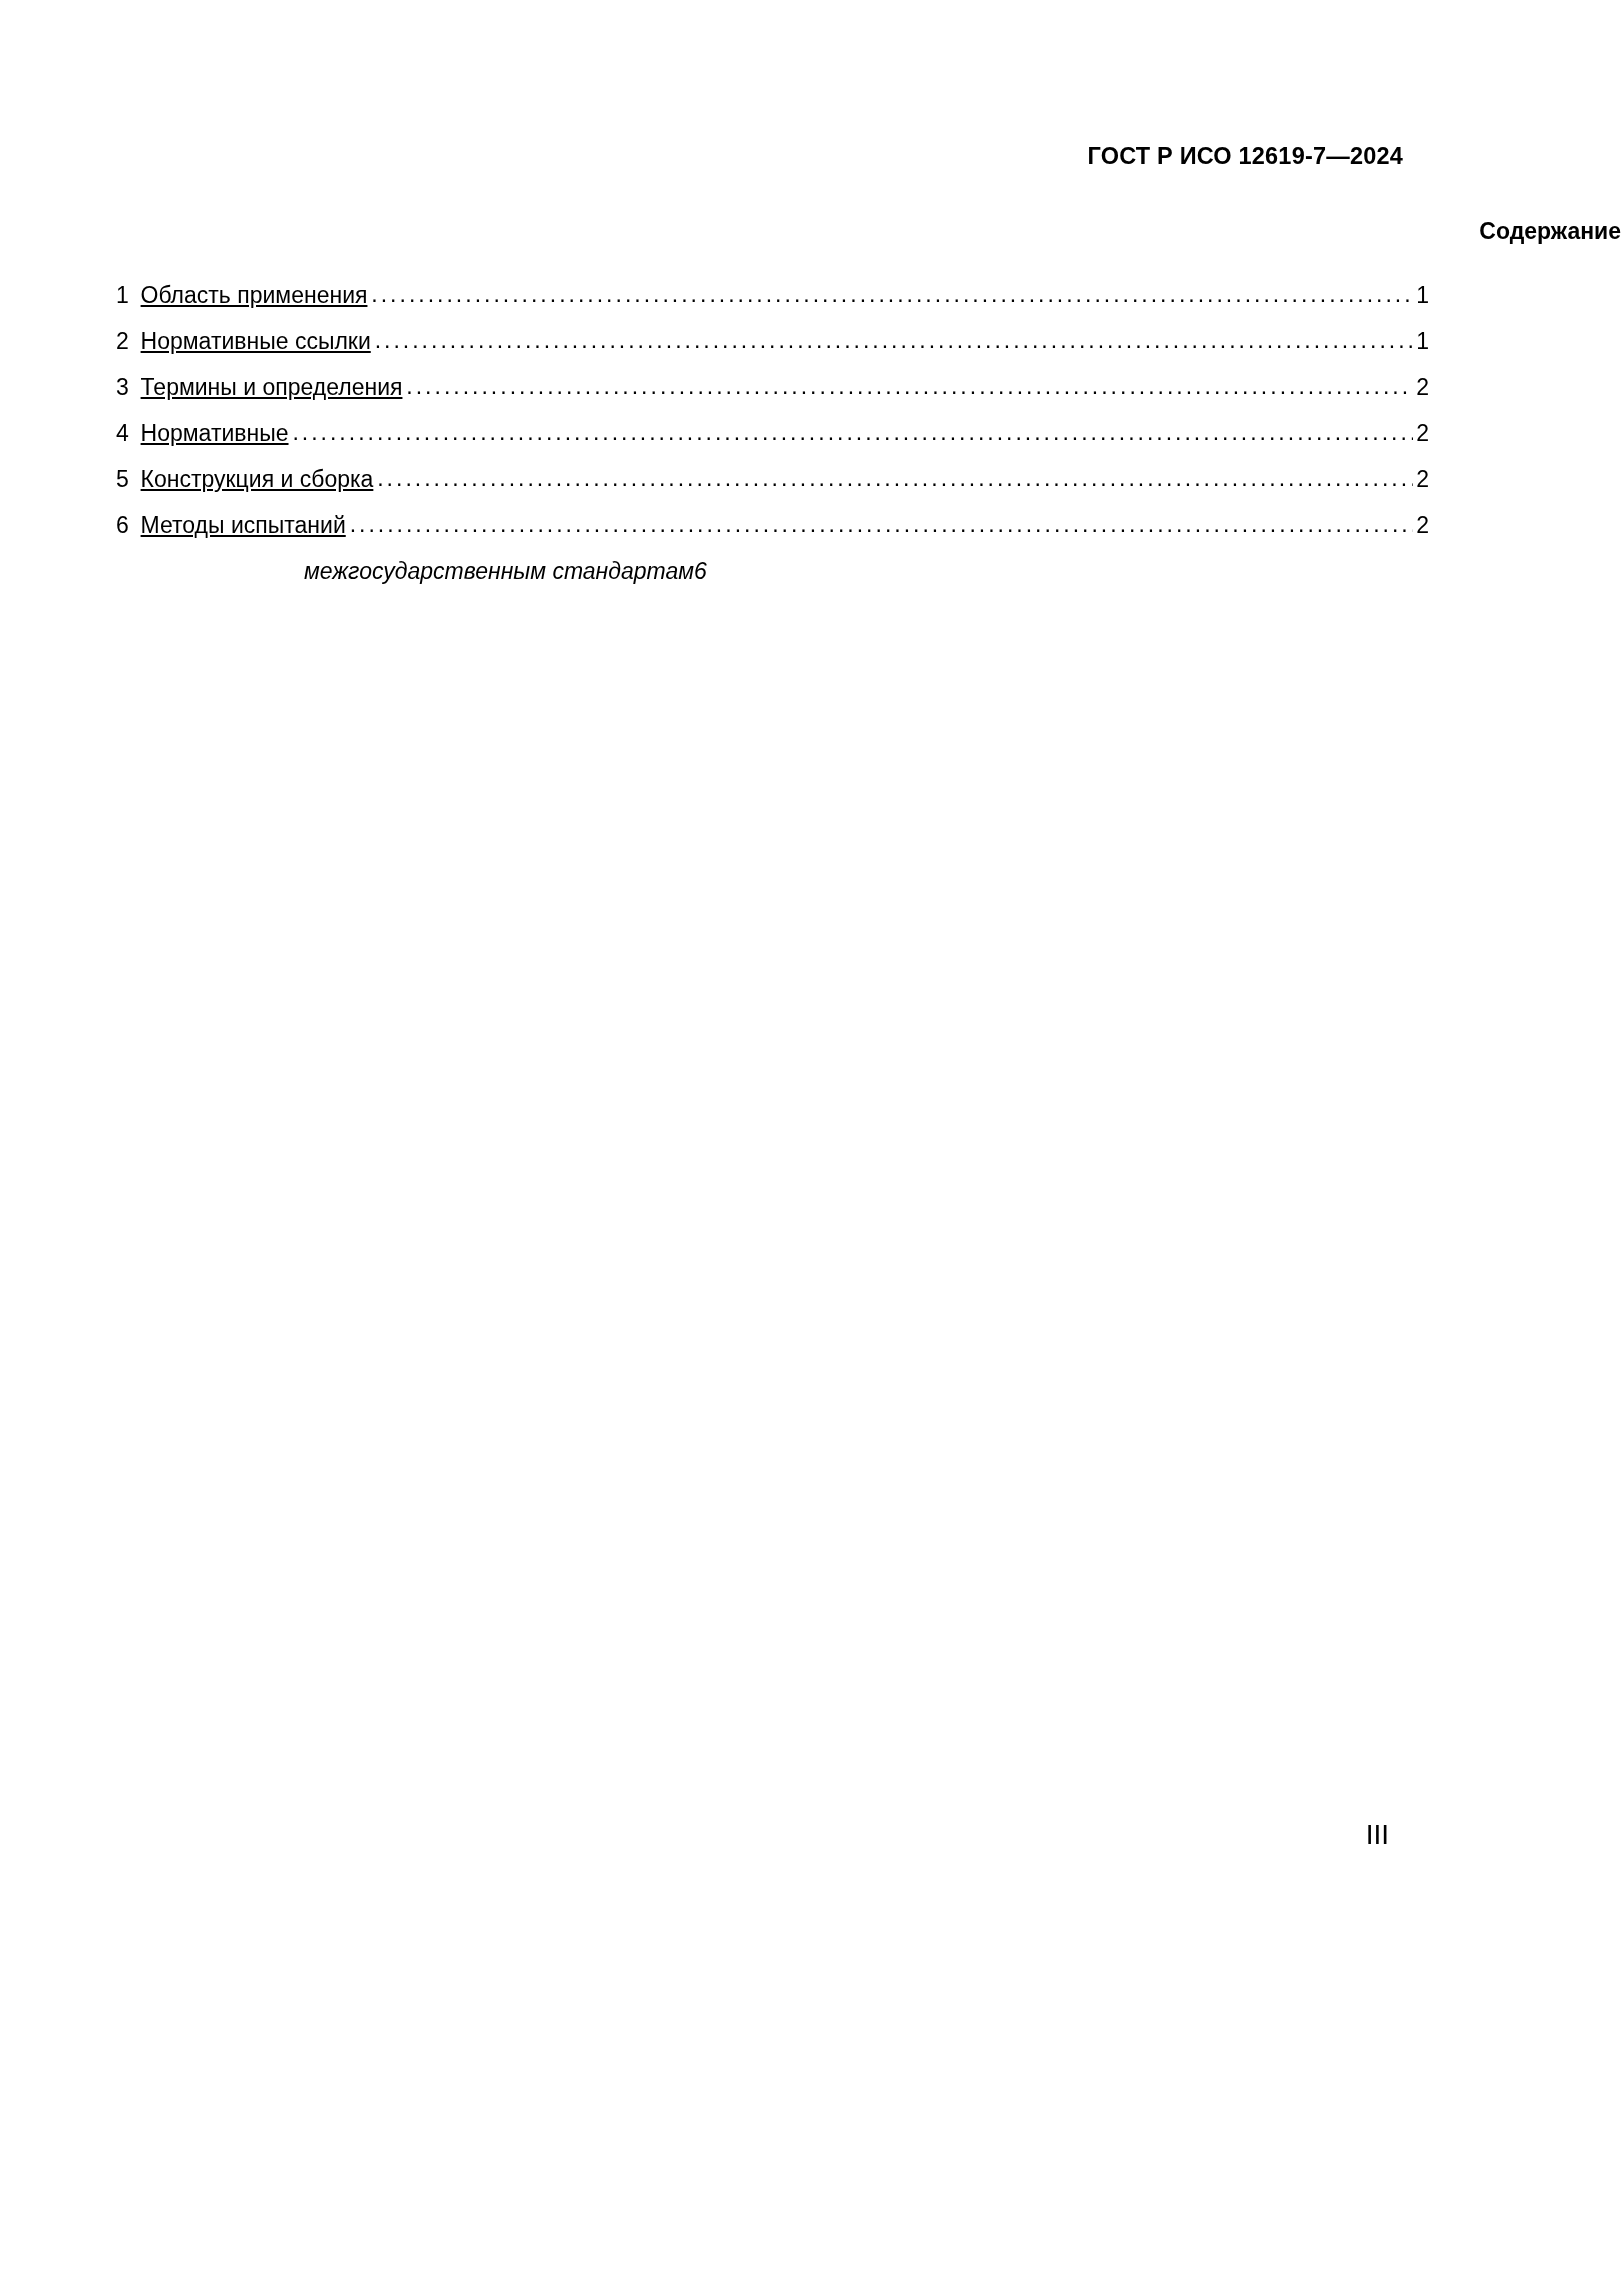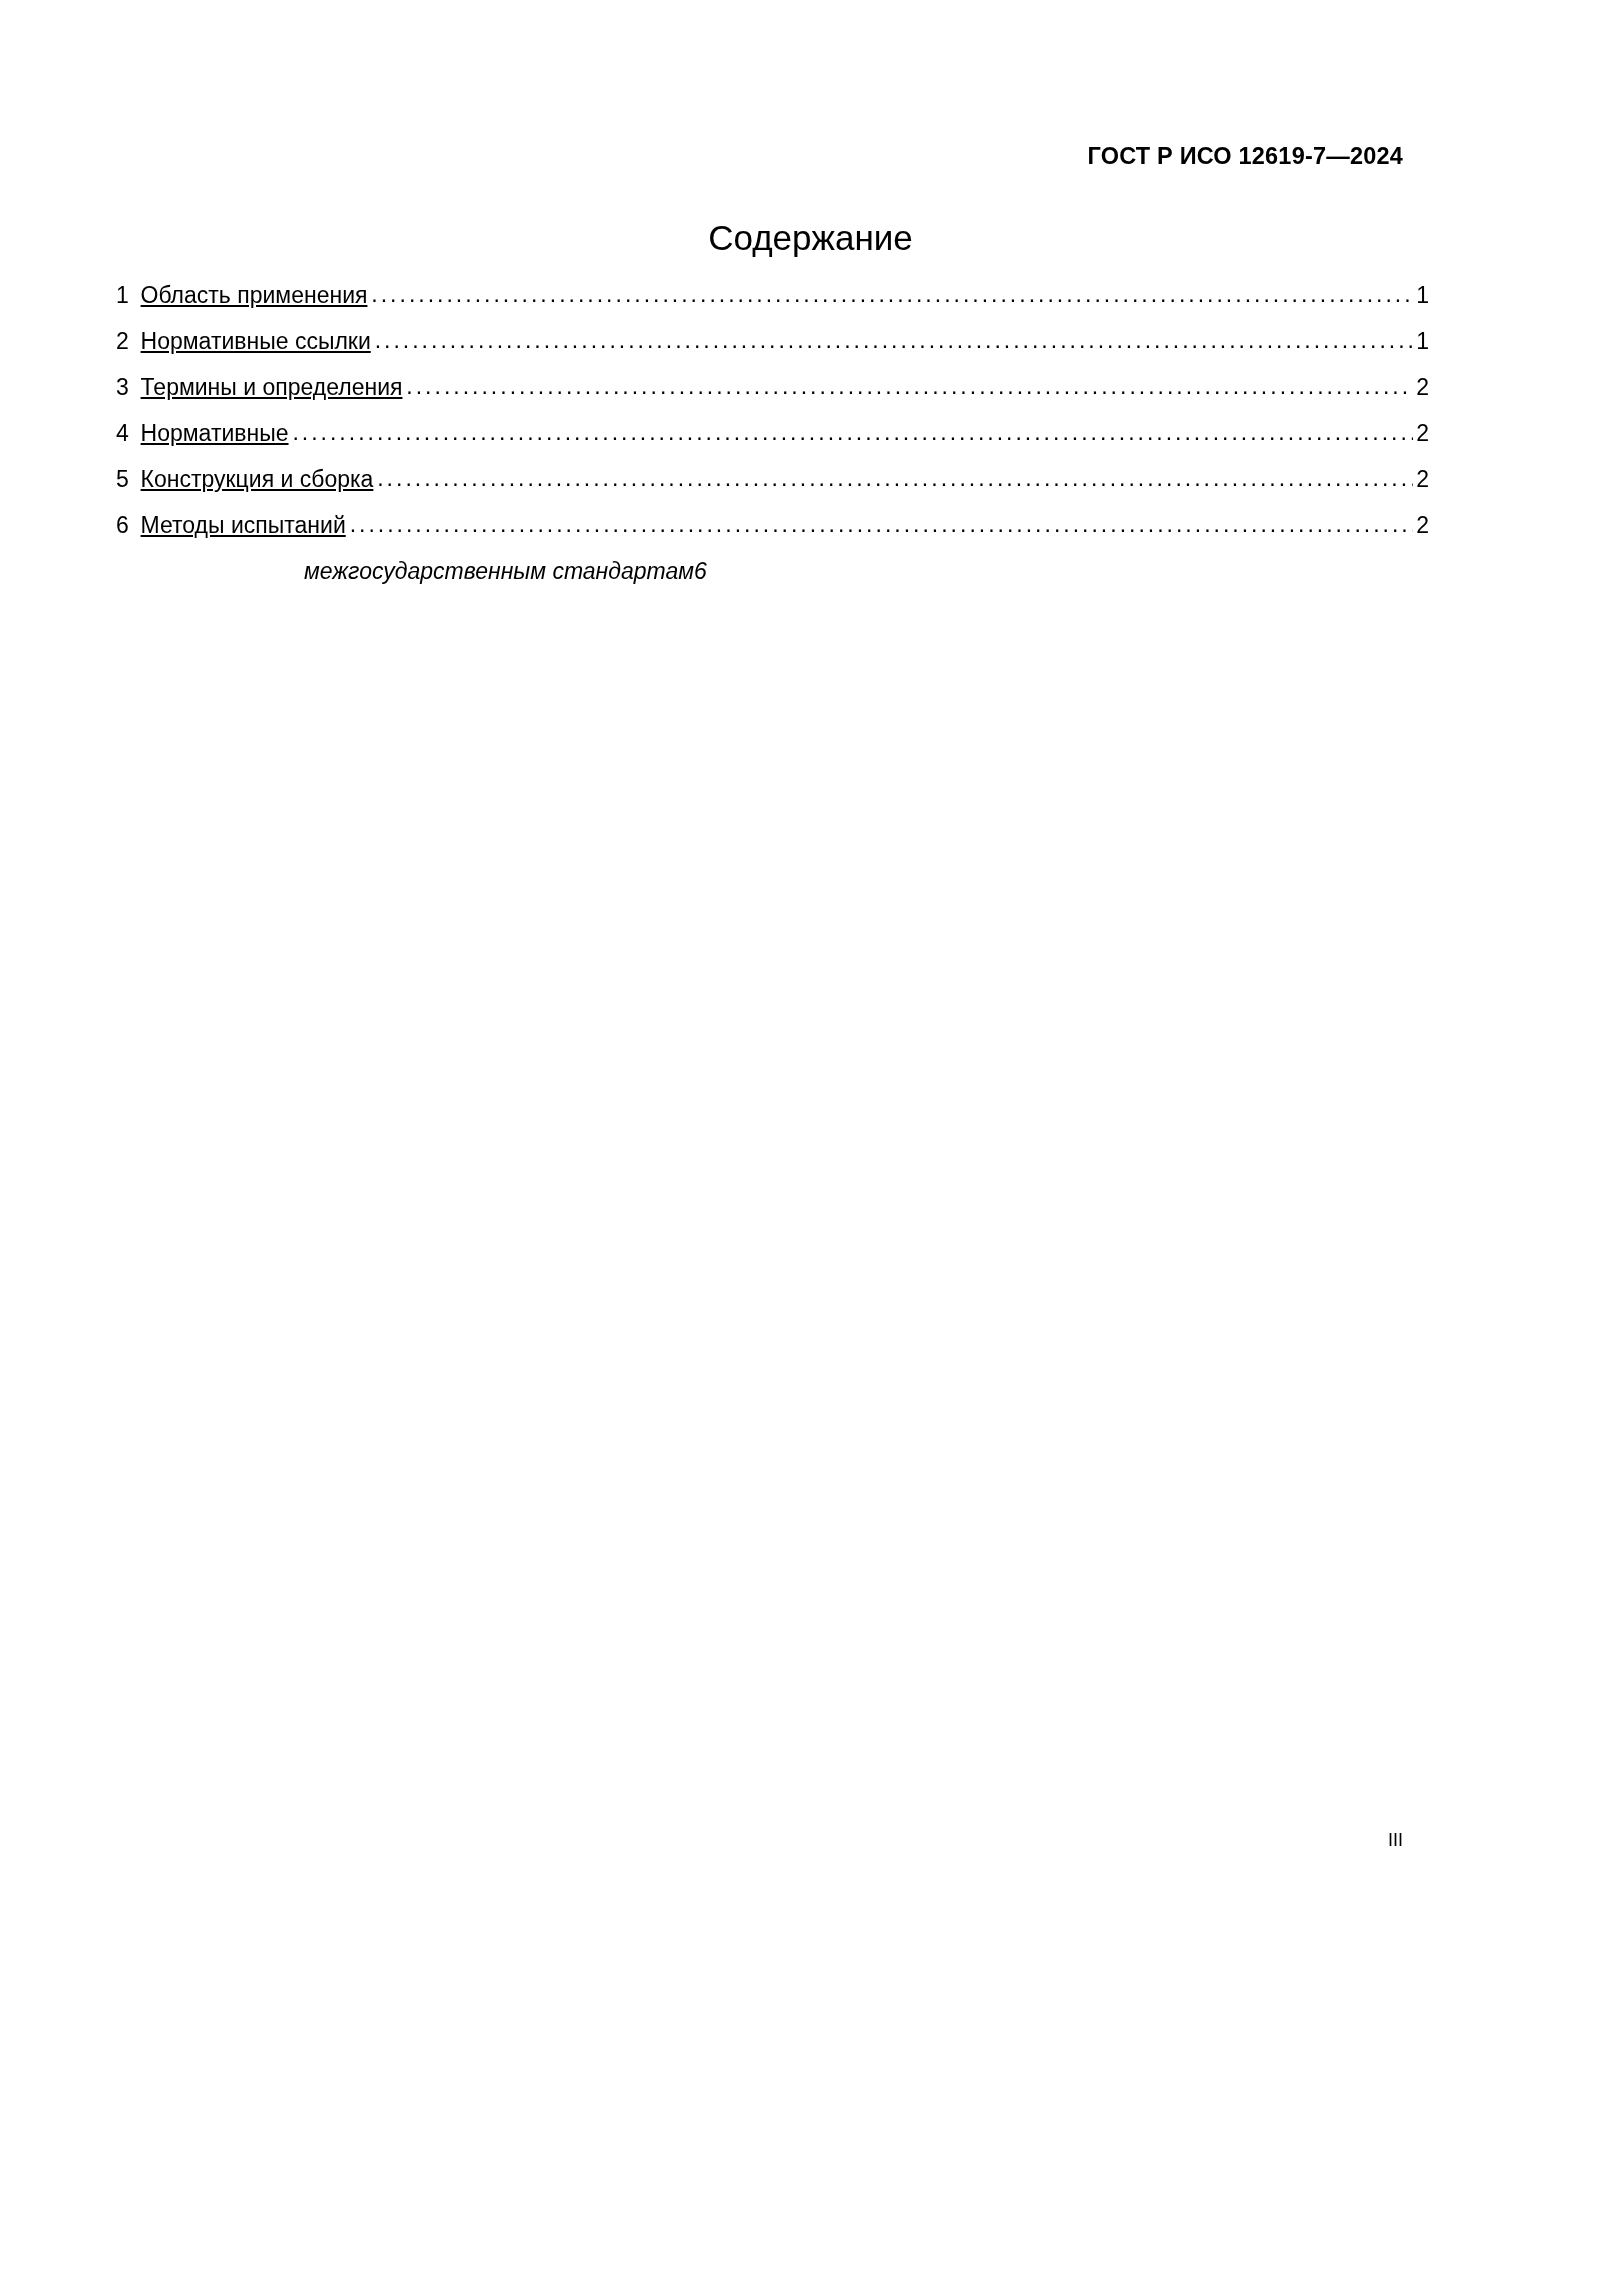--- a/index.html
+++ b/index.html
@@ -26,23 +26,23 @@
     font-size: 23.5px;
     font-weight: bold;
     letter-spacing: 0.2px;
     white-space: nowrap;
   }
   .doc-title {
     position: absolute;
     top: 218px;
     left: 0;
     width: 1621px;
-    text-align: center;
-    font-size: 35px;
-    font-weight: normal;
+    text-align: right;
+    font-size: 23px;
+    font-weight: bold;
   }
   .toc {
     position: absolute;
     top: 284px;
     left: 116px;
     width: 1313px;
   }
   .toc-entry {
     display: flex;
     align-items: flex-end;
@@ -90,22 +90,22 @@
     display: flex;
     align-items: flex-start;
     white-space: nowrap;
     margin-top: 21.6px;
     padding-left: 188px;
     font-style: italic;
   }
   .footer-page {
     position: absolute;
     bottom: 149px;
-    right: 218px;
-    font-size: 18px;
+    right: 232px;
+    font-size: 28px;
     margin-top: 43px;
   }
 </style>
 </head>
 <body>
 
 <div class="page">
 
   <div class="header">ГОСТ Р ИСО 12619-7—2024</div>
 

